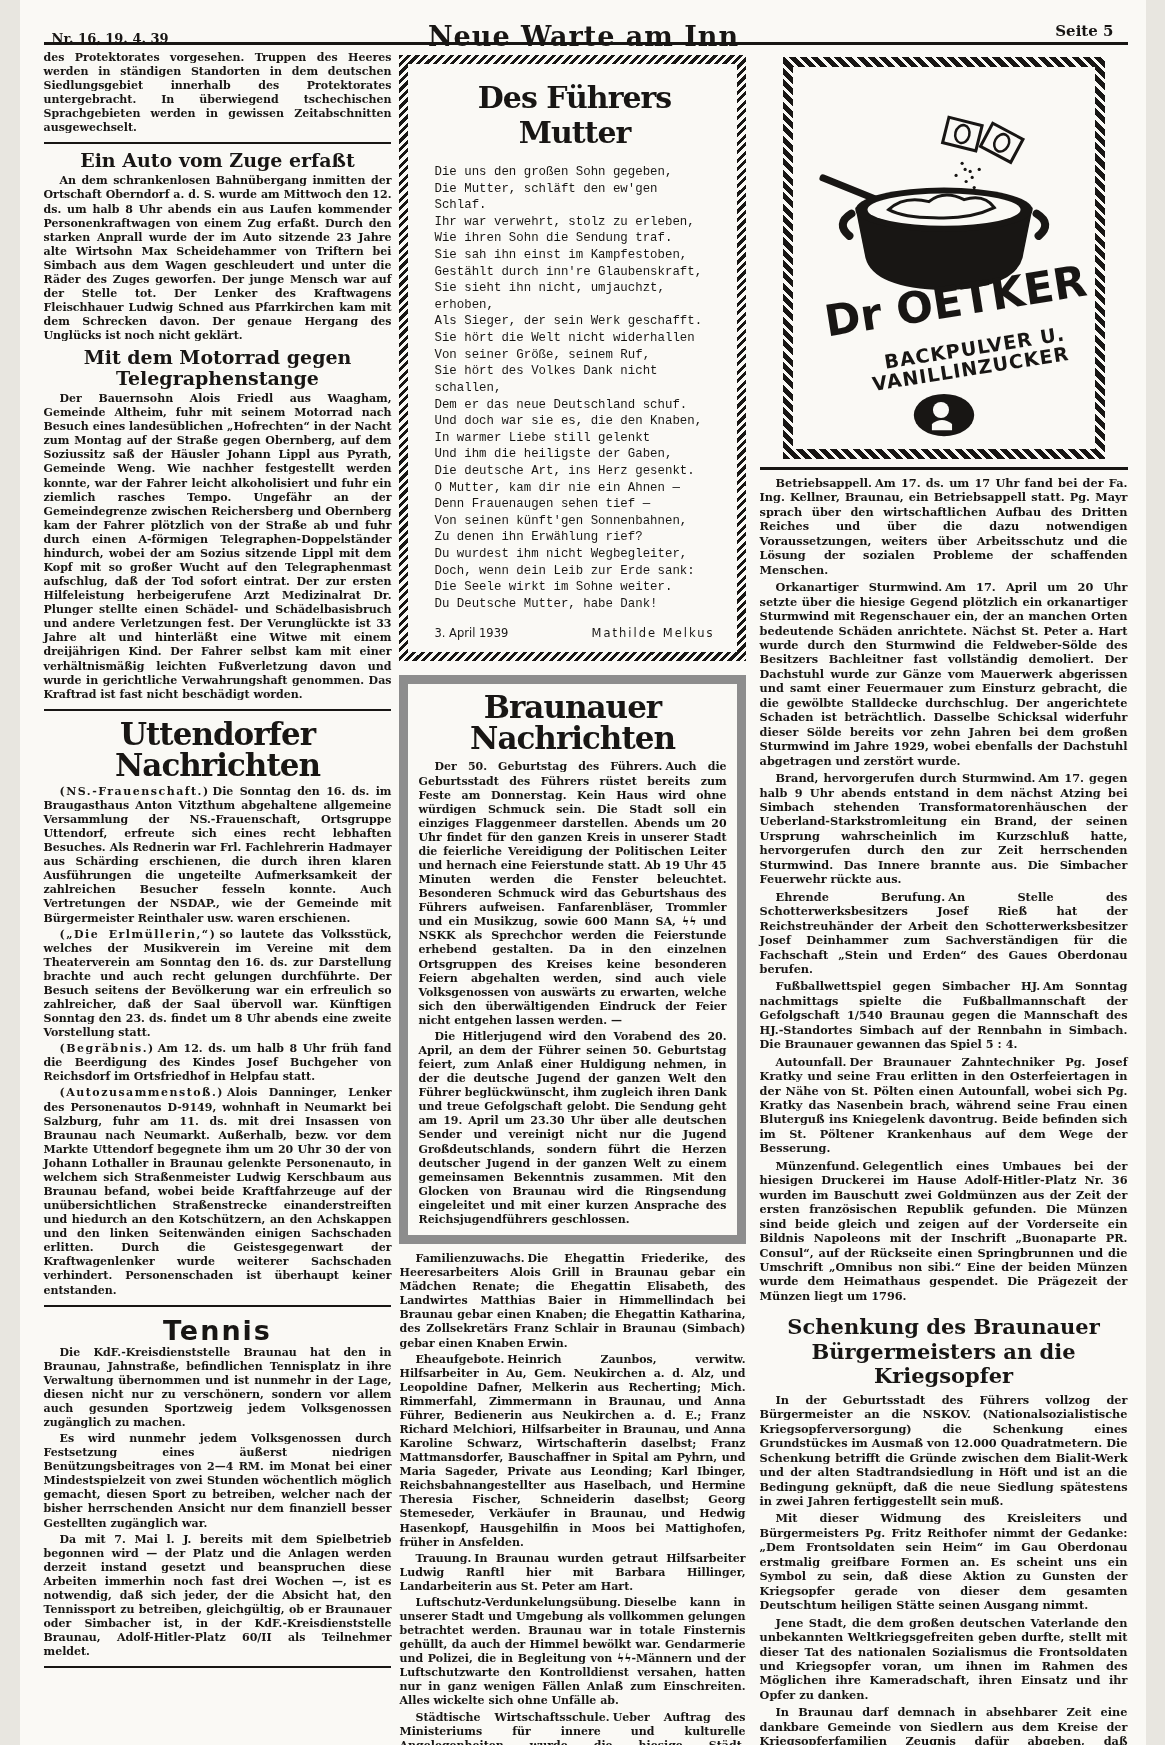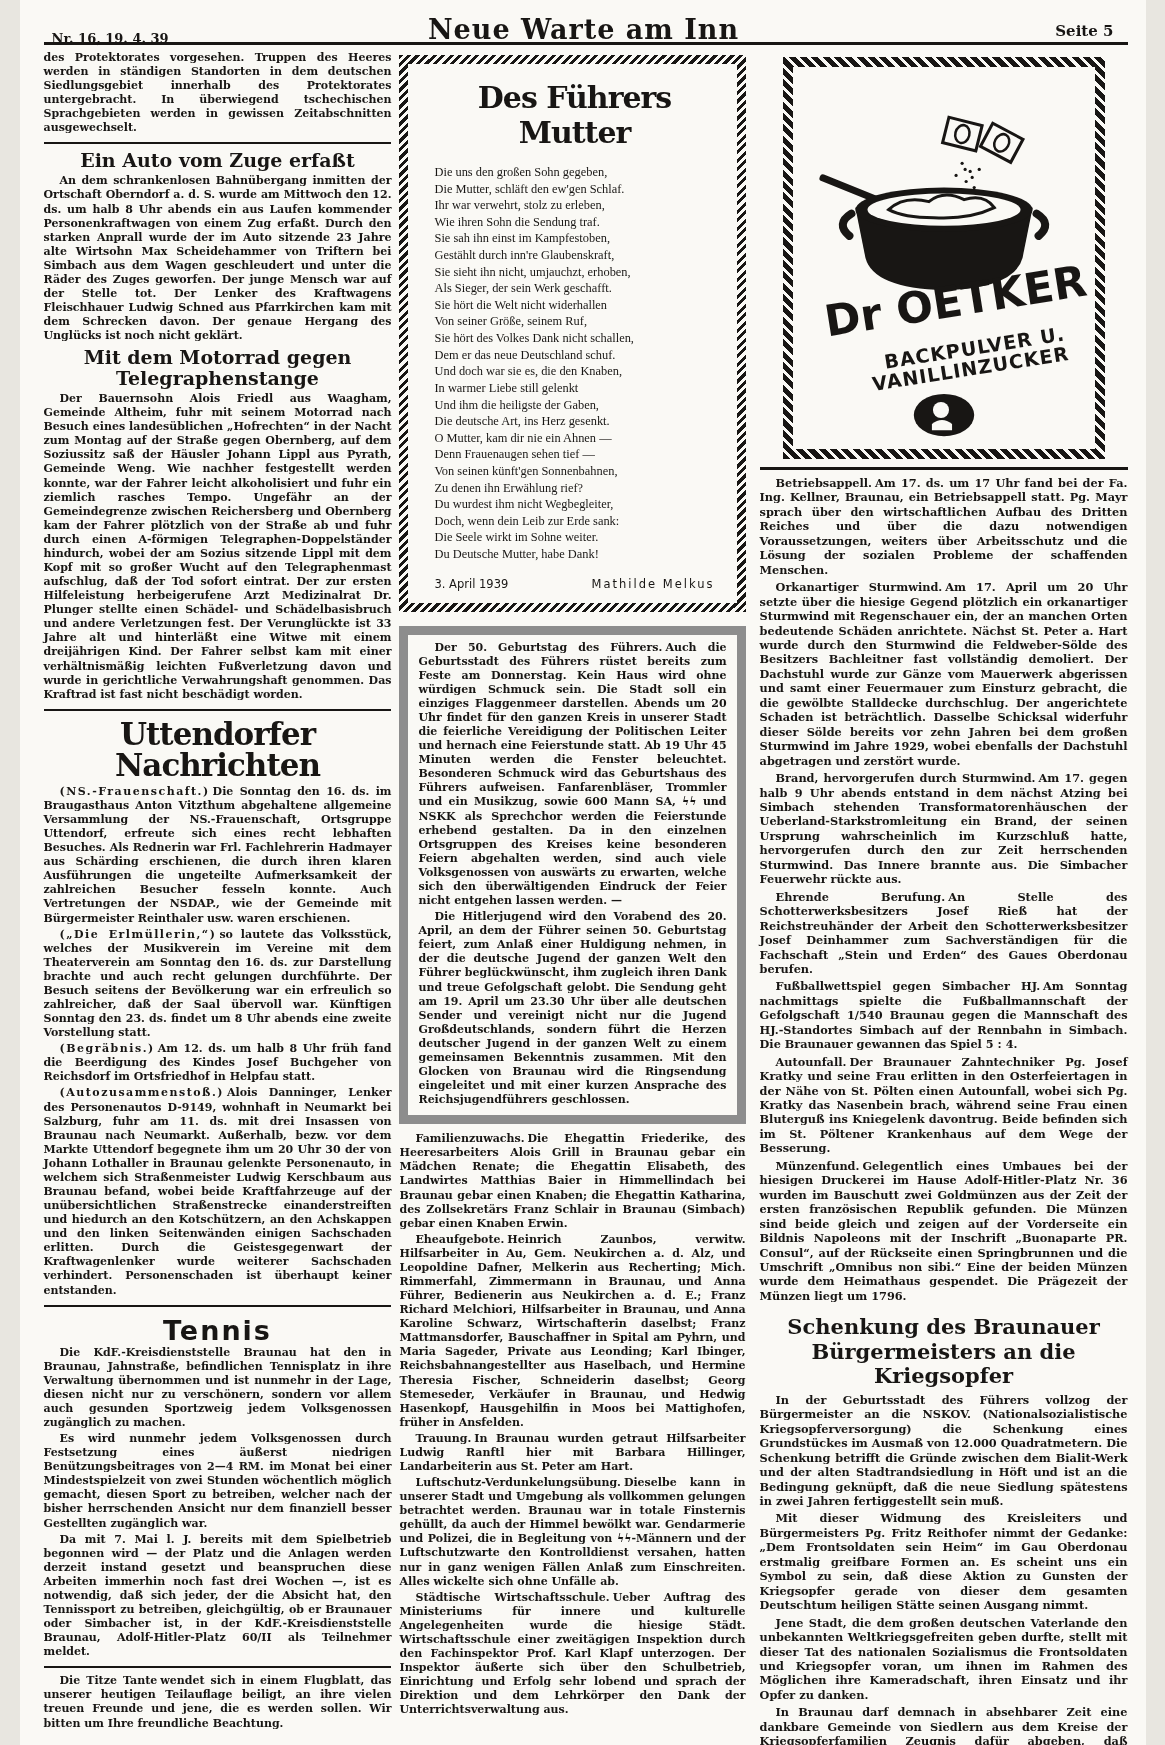--- a/index.html
+++ b/index.html
@@ -5,21 +5,21 @@
   html,body{margin:0;padding:0;background:#e8e6e0;}
   .page{
     position:relative; width:1126px; height:1745px; overflow:hidden;
     background:#faf9f5; color:#181614; margin:0 auto;
     font-family:"DejaVu Serif", serif;
   }
   .inner{padding:6px 18px 0 24px;}
   
   .masthead-row{position:relative; height:36px; border-bottom:3px solid #181614;}
   .issue-no{position:absolute; left:8px; bottom:-4px; font-size:13px; font-weight:bold;}
-  .masthead{position:absolute; left:0; right:4px; top:4px; text-align:center; margin:4px;
+  .masthead{position:absolute; left:0; right:4px; top:4px; text-align:center; margin:11px;
     font-size:27px; font-weight:bold; letter-spacing:1px; font-family:"DejaVu Serif",serif;}
   .page-label{position:absolute; right:14px; bottom:2px; font-size:15px; font-weight:bold;}
   
   .columns{display:flex; align-items:flex-start; margin-top:6px;}
   .col{box-sizing:border-box;}
   .col-left{width:366px;}
   .col-mid{width:364px; margin-left:8px;}
   .col-right{width:387px; margin-left:14px;}
   
   p.body{margin:0 0 2px 0; font-size:11px; line-height:1.28; text-align:justify; font-weight:bold;}
@@ -34,21 +34,21 @@
     font-family:"DejaVu Sans",sans-serif; letter-spacing:2px;}
   h3.subhead-sans{margin:1px 0 4px 0; text-align:center; font-size:14px; line-height:1.25;
     font-weight:bold; font-family:"DejaVu Sans",sans-serif;}
   h2.headline-schenkung{margin:12px 0 5px 0; text-align:center; font-size:21px; line-height:1.15; font-weight:bold;}
   
   .poem-box{
     border:9px solid #181614; padding:10px 22px 8px 26px; margin:4px 0 14px 0;
     border-image:repeating-linear-gradient(135deg,#181614 0 3px,#faf9f5 3px 6px) 9;
   }
   .poem-title{margin:6px 0 14px 0; text-align:center; font-size:30px; font-weight:bold; letter-spacing:-1px;}
-  .poem-lines{white-space:pre-line; font-family:Liberation Serif, serif;
+  .poem-lines{white-space:pre-line; font-family:Liberation Mono, monospace;
     font-size:12.4px; line-height:1.34; font-weight:normal;}
   .poem-footer{display:flex; justify-content:space-between; margin:14px 0 4px 0;
     font-family:"DejaVu Sans",sans-serif; font-size:11.5px;gap:48px;}
   .poem-author{letter-spacing:2px;text-align:right;}
   
   .highlight-box{border:9px solid #8d8d8d; padding:6px 10px 6px 10px; margin:0 0 8px 0; background:#faf9f5;}
   .highlight-box h2{margin:2px 0 6px 0;}
   
   .ad{position:relative; width:302px; height:382px; margin:6px auto 8px auto;
     border:10px solid #181614;
@@ -89,21 +89,20 @@
         <p class="body indent"><span class="lead sperr">(Begräbnis.)</span><span>Am 12. ds. um halb 8 Uhr früh fand die Beerdigung des Kindes Josef Buchgeher von Reichsdorf im Ortsfriedhof in Helpfau statt.</span></p>
         <p class="body indent"><span class="lead sperr">(Autozusammenstoß.)</span><span>Alois Danninger, Lenker des Personenautos D-9149, wohnhaft in Neumarkt bei Salzburg, fuhr am 11. ds. mit drei Insassen von Braunau nach Neumarkt. Außerhalb, bezw. vor dem Markte Uttendorf begegnete ihm um 20 Uhr 30 der von Johann Lothaller in Braunau gelenkte Personenauto, in welchem sich Straßenmeister Ludwig Kerschbaum aus Braunau befand, wobei beide Kraftfahrzeuge auf der unübersichtlichen Straßenstrecke einanderstreiften und hiedurch an den Kotschützern, an den Achskappen und den linken Seitenwänden einigen Sachschaden erlitten. Durch die Geistesgegenwart der Kraftwagenlenker wurde weiterer Sachschaden verhindert. Personenschaden ist überhaupt keiner entstanden.</span></p>
         <hr class="hr">
 
         <h2 class="headline-sans">Tennis</h2>
         <p class="body indent">Die KdF.-Kreisdienststelle Braunau hat den in Braunau, Jahnstraße, befindlichen Tennisplatz in ihre Verwaltung übernommen und ist nunmehr in der Lage, diesen nicht nur zu verschönern, sondern vor allem auch gesunden Sportzweig jedem Volksgenossen zugänglich zu machen.</p>
         <p class="body indent">Es wird nunmehr jedem Volksgenossen durch Festsetzung eines äußerst niedrigen Benützungsbeitrages von 2—4 RM. im Monat bei einer Mindestspielzeit von zwei Stunden wöchentlich möglich gemacht, diesen Sport zu betreiben, welcher nach der bisher herrschenden Ansicht nur dem finanziell besser Gestellten zugänglich war.</p>
         <p class="body indent">Da mit 7. Mai l. J. bereits mit dem Spielbetrieb begonnen wird — der Platz und die Anlagen werden derzeit instand gesetzt und beanspruchen diese Arbeiten immerhin noch fast drei Wochen —, ist es notwendig, daß sich jeder, der die Absicht hat, den Tennissport zu betreiben, gleichgültig, ob er Braunauer oder Simbacher ist, in der KdF.-Kreisdienststelle Braunau, Adolf-Hitler-Platz 60/II als Teilnehmer meldet.</p>
         <hr class="hr">
 
-        <p class="body indent"><span class="lead">Die Titze Tante</span><span>wendet sich in einem Flugblatt, das unserer heutigen Teilauflage beiligt, an ihre vielen treuen Freunde und jene, die es werden sollen. Wir bitten um Ihre freundliche Beachtung.</span></p>
       </section>
 
       <section class="col col-mid">
 
         <div class="poem-box">
           <h2 class="poem-title">Des Führers Mutter</h2>
           <div class="poem-lines">Die uns den großen Sohn gegeben,
 Die Mutter, schläft den ew'gen Schlaf.
 Ihr war verwehrt, stolz zu erleben,
 Wie ihren Sohn die Sendung traf.
@@ -127,20 +126,21 @@
 Doch, wenn dein Leib zur Erde sank:
 Die Seele wirkt im Sohne weiter.
 Du Deutsche Mutter, habe Dank!</div>
           <div class="poem-footer">
             <span>3. April 1939</span>
             <span class="poem-author">Mathilde Melkus</span>
           </div>
         </div>
 
         <div class="highlight-box">
+          <h2 class="headline-xl">Braunauer Nachrichten</h2>
           <p class="body indent"><span class="lead">Der 50. Geburtstag des Führers.</span><span>Auch die Geburtsstadt des Führers rüstet bereits zum Feste am Donnerstag. Kein Haus wird ohne würdigen Schmuck sein. Die Stadt soll ein einziges Flaggenmeer darstellen. Abends um 20 Uhr findet für den ganzen Kreis in unserer Stadt die feierliche Vereidigung der Politischen Leiter und hernach eine Feierstunde statt. Ab 19 Uhr 45 Minuten werden die Fenster beleuchtet. Besonderen Schmuck wird das Geburtshaus des Führers aufweisen. Fanfarenbläser, Trommler und ein Musikzug, sowie 600 Mann SA, ϟϟ und NSKK als Sprechchor werden die Feierstunde erhebend gestalten. Da in den einzelnen Ortsgruppen des Kreises keine besonderen Feiern abgehalten werden, sind auch viele Volksgenossen von auswärts zu erwarten, welche sich den überwältigenden Eindruck der Feier nicht entgehen lassen werden. —</span></p>
           <p class="body indent">Die Hitlerjugend wird den Vorabend des 20. April, an dem der Führer seinen 50. Geburtstag feiert, zum Anlaß einer Huldigung nehmen, in der die deutsche Jugend der ganzen Welt den Führer beglückwünscht, ihm zugleich ihren Dank und treue Gefolgschaft gelobt. Die Sendung geht am 19. April um 23.30 Uhr über alle deutschen Sender und vereinigt nicht nur die Jugend Großdeutschlands, sondern führt die Herzen deutscher Jugend in der ganzen Welt zu einem gemeinsamen Bekenntnis zusammen. Mit den Glocken von Braunau wird die Ringsendung eingeleitet und mit einer kurzen Ansprache des Reichsjugendführers geschlossen.</p>
         </div>
 
         <p class="body indent"><span class="lead">Familienzuwachs.</span><span>Die Ehegattin Friederike, des Heeresarbeiters Alois Grill in Braunau gebar ein Mädchen Renate; die Ehegattin Elisabeth, des Landwirtes Matthias Baier in Himmellindach bei Braunau gebar einen Knaben; die Ehegattin Katharina, des Zollsekretärs Franz Schlair in Braunau (Simbach) gebar einen Knaben Erwin.</span></p>
         <p class="body indent"><span class="lead">Eheaufgebote.</span><span>Heinrich Zaunbos, verwitw. Hilfsarbeiter in Au, Gem. Neukirchen a. d. Alz, und Leopoldine Dafner, Melkerin aus Recherting; Mich. Rimmerfahl, Zimmermann in Braunau, und Anna Führer, Bedienerin aus Neukirchen a. d. E.; Franz Richard Melchiori, Hilfsarbeiter in Braunau, und Anna Karoline Schwarz, Wirtschafterin daselbst; Franz Mattmansdorfer, Bauschaffner in Spital am Pyhrn, und Maria Sageder, Private aus Leonding; Karl Ibinger, Reichsbahnangestellter aus Haselbach, und Hermine Theresia Fischer, Schneiderin daselbst; Georg Stemeseder, Verkäufer in Braunau, und Hedwig Hasenkopf, Hausgehilfin in Moos bei Mattighofen, früher in Ansfelden.</span></p>
         <p class="body indent"><span class="lead">Trauung.</span><span>In Braunau wurden getraut Hilfsarbeiter Ludwig Ranftl hier mit Barbara Hillinger, Landarbeiterin aus St. Peter am Hart.</span></p>
         <p class="body indent"><span class="lead">Luftschutz-Verdunkelungsübung.</span><span>Dieselbe kann in unserer Stadt und Umgebung als vollkommen gelungen betrachtet werden. Braunau war in totale Finsternis gehüllt, da auch der Himmel bewölkt war. Gendarmerie und Polizei, die in Begleitung von ϟϟ-Männern und der Luftschutzwarte den Kontrolldienst versahen, hatten nur in ganz wenigen Fällen Anlaß zum Einschreiten. Alles wickelte sich ohne Unfälle ab.</span></p>
         <p class="body indent"><span class="lead">Städtische Wirtschaftsschule.</span><span>Ueber Auftrag des Ministeriums für innere und kulturelle Angelegenheiten wurde die hiesige Städt. Wirtschaftsschule einer zweitägigen Inspektion durch den Fachinspektor Prof. Karl Klapf unterzogen. Der Inspektor äußerte sich über den Schulbetrieb, Einrichtung und Erfolg sehr lobend und sprach der Direktion und dem Lehrkörper den Dank der Unterrichtsverwaltung aus.</span></p>
       </section>

